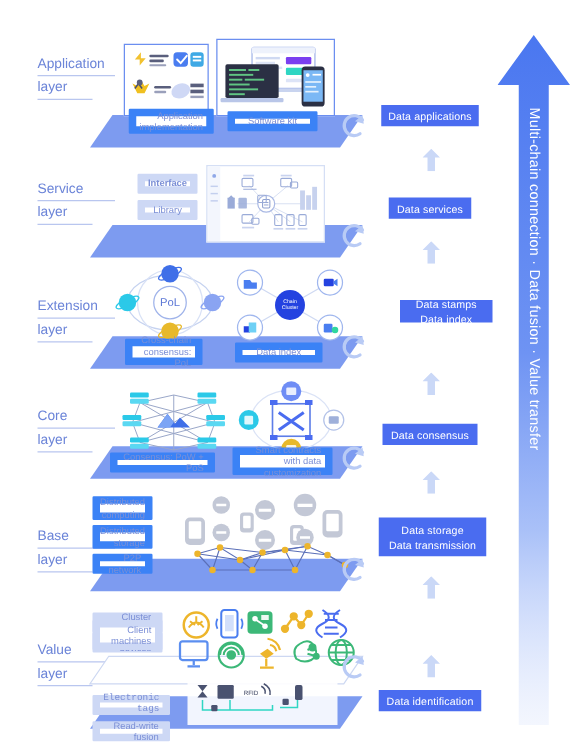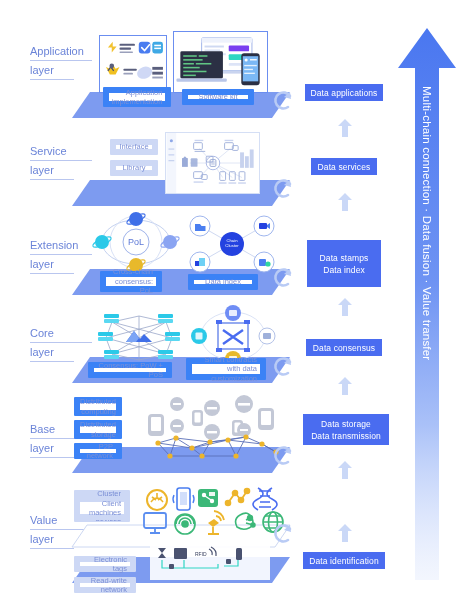--- a/index.html
+++ b/index.html
@@ -165,21 +165,21 @@
     <span class="ln">Service</span>
     <span class="ln second">layer</span>
   </div>
 
   <div class="slab" style="left:72px;top:180px;">
     <svg viewBox="0 0 218 26" width="218" height="26">
       <path d="M18 0 L218 0 L200 26 L0 26 Z" fill="#7d9bf0"></path>
     </svg>
   </div>
 
-  <div class="chip plain" style="left:110px;top:139px;width:48px;height:15px;">Interface</div>
+  <div class="chip plain" style="left:110px;top:139px;width:48px;height:15px;font-weight:bold;">Interface</div>
   <div class="chip plain" style="left:110px;top:160px;width:48px;height:15px;">Library</div>
 
   <div class="panel" style="left:165px;top:132px;width:95px;height:62px;border-color:#d5dff5;">
     <svg viewBox="0 0 95 62" width="93" height="60">
       <rect x="0" y="0" width="10" height="62" fill="#f3f6fd"></rect>
       <circle cx="5" cy="8" r="1.6" fill="#8fa8e8"></circle>
       <rect x="2" y="16" width="6" height="1.2" fill="#c3cfee"></rect>
       <rect x="2" y="22" width="6" height="1.2" fill="#c3cfee"></rect>
       <rect x="2" y="28" width="6" height="1.2" fill="#c3cfee"></rect>
       <g stroke="#d7dff2" stroke-width=".8" fill="none">
@@ -506,22 +506,22 @@
       <text x="45" y="10" font-size="5" fill="#3a4260" font-family="Liberation Sans, sans-serif">RFID</text>
       <path d="M59 3 q4 2 3 6" stroke="#4a5270" stroke-width="1.2" fill="none"></path>
       <path d="M61 1 q6 3 5 9" stroke="#4a5270" stroke-width="1.2" fill="none"></path>
       <g fill="#4a5270">
         <rect x="86" y="2" width="6" height="12" rx="1.5"></rect>
         <rect x="76" y="13" width="5" height="5" rx="1"></rect>
       </g>
     </svg>
   </div>
 
-  <div class="chip plain" style="left:74px;top:556px;width:62px;height:15px;">Electronic tags</div>
-  <div class="chip plain" style="left:74px;top:577px;width:62px;height:15px;">Read-write network</div>
+  <div class="chip plain" style="left:74px;top:556px;width:62px;height:15px;font-family:Liberation Mono, monospace;">Electronic tags</div>
+  <div class="chip plain" style="left:74px;top:577px;width:62px;height:15px;">Read-write fusion</div>
 
   <div class="loop" style="left:272px;top:90px;">
     <svg viewBox="0 0 22 24" width="22" height="24">
         <path d="M18 6 a8 8 0 1 0 -2 11" fill="none" stroke="#b9cbf5" stroke-width="2.6" stroke-linecap="round"></path>
         <path d="M18 2 L19 9 L12 7 Z" fill="#b9cbf5"></path>
       </svg>
   </div>
   <div class="loop" style="left:272px;top:178px;">
     <svg viewBox="0 0 22 24" width="22" height="24">
         <path d="M18 6 a8 8 0 1 0 -2 11" fill="none" stroke="#b9cbf5" stroke-width="2.6" stroke-linecap="round"></path>
@@ -566,21 +566,21 @@
   <div class="valbox" style="left:311px;top:158px;width:66px;height:17px;">
     <span>Data services</span>
   </div>
 
   <div class="uparrow" style="left:338px;top:193px;">
     <svg viewBox="0 0 14 18" width="14" height="18">
         <path d="M7 0 L14 7 L10 7 L10 18 L4 18 L4 7 L0 7 Z" fill="#cad8f7"></path>
       </svg>
   </div>
 
-  <div class="valbox" style="left:307px;top:240px;width:74px;height:47px;">
+  <div class="valbox" style="left:320px;top:240px;width:74px;height:18px;">
     <span>Data stamps</span>
     <span>Data index</span>
   </div>
 
   <div class="uparrow" style="left:338px;top:298px;">
     <svg viewBox="0 0 14 18" width="14" height="18">
         <path d="M7 0 L14 7 L10 7 L10 18 L4 18 L4 7 L0 7 Z" fill="#cad8f7"></path>
       </svg>
   </div>
 

